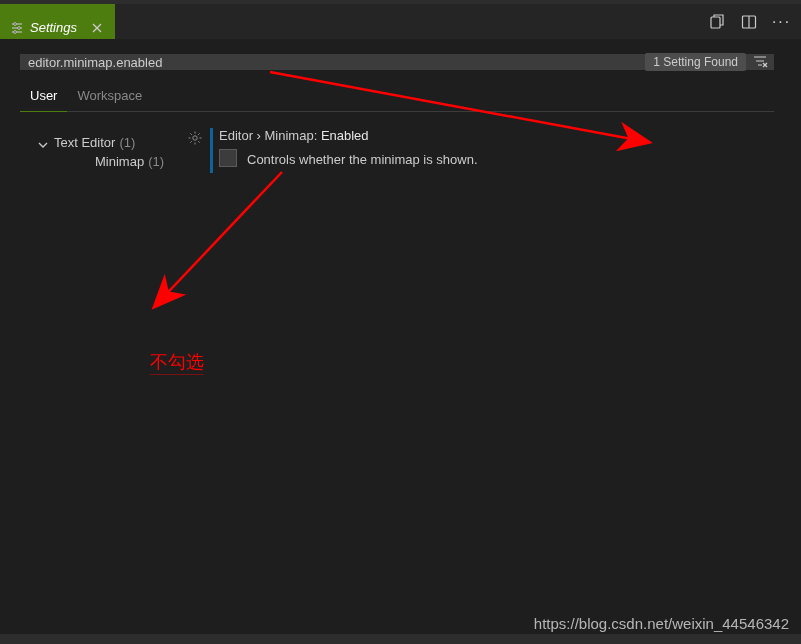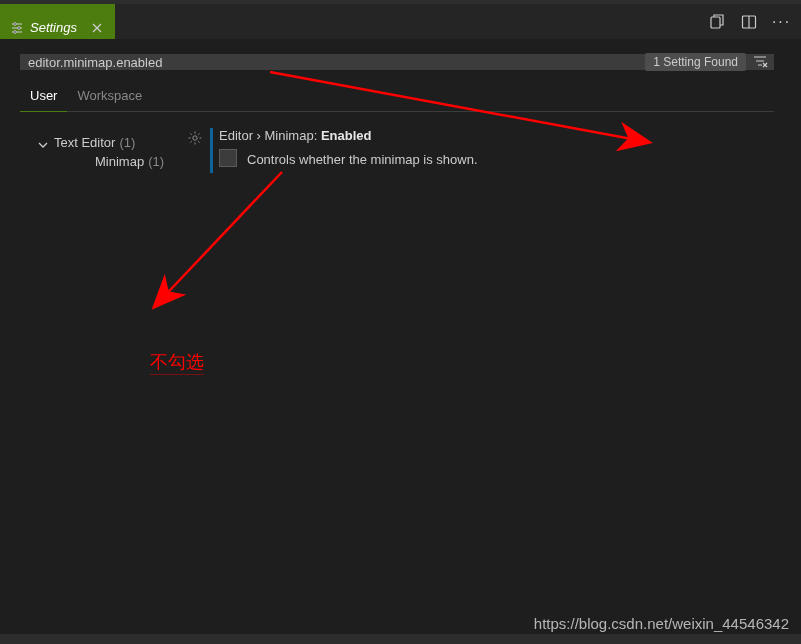--- a/index.html
+++ b/index.html
@@ -134,21 +134,21 @@
       padding-top: 2px;
     }
     .indicator {
       width: 3px;
       background: #0e639c;
       align-self: stretch;
       margin-right: 0;
     }
     .setting-body { padding-left: 6px; padding-bottom: 6px; }
     .setting-title { font-size: 13px; color: #cccccc; }
-    .setting-title .bold { font-weight: 700; color: #e7e7e7; }
+    .setting-title .bold { font-weight: 400; color: #e7e7e7; }
     .setting-control {
       display: flex;
       align-items: flex-end;
       gap: 10px;
       margin-top: 6px;
     }
     .checkbox {
       width: 18px; height: 18px;
       border: 1px solid #5a5a5a;
       background: #3c3c3c;

